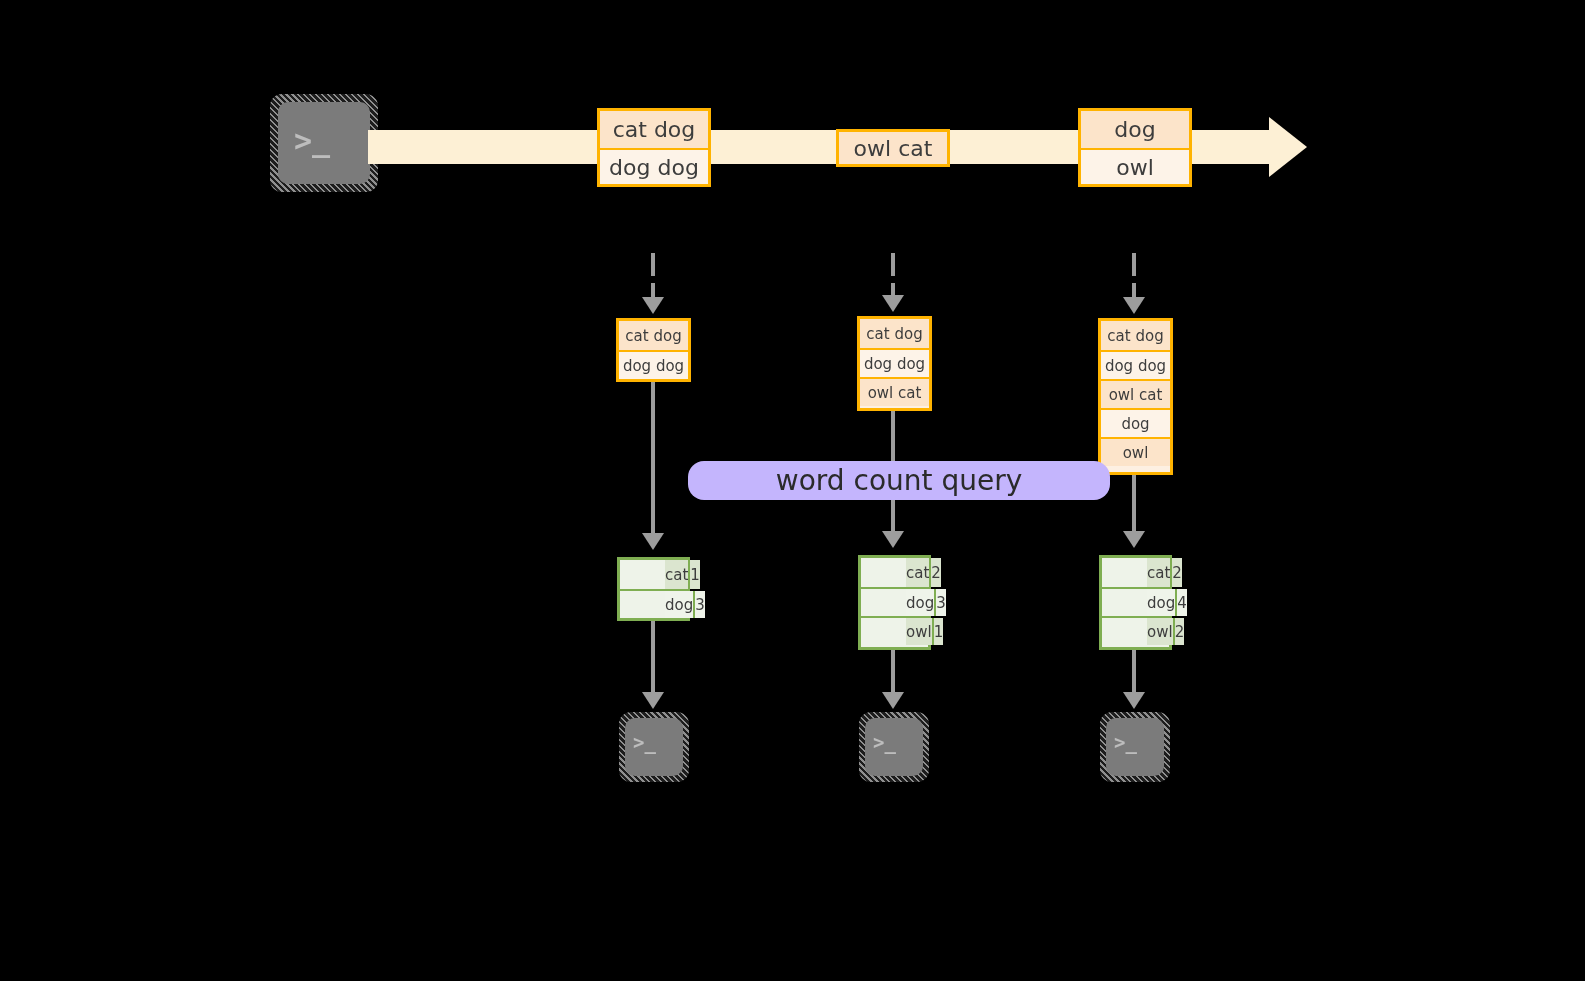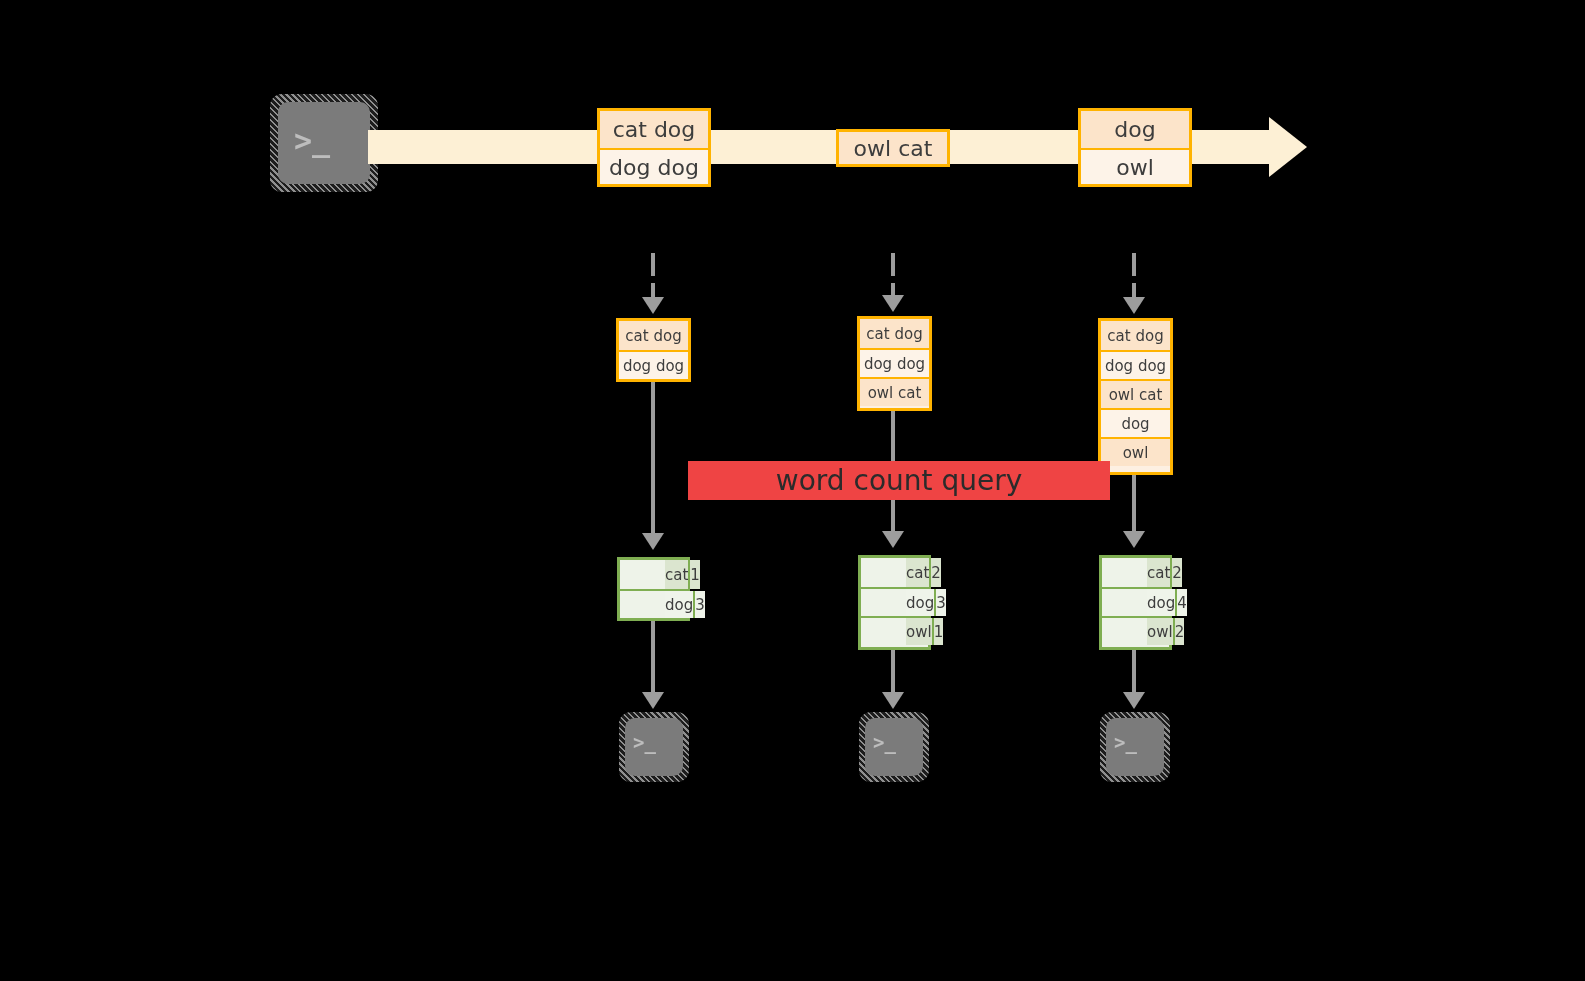--- a/index.html
+++ b/index.html
@@ -117,26 +117,27 @@
     width: 0;
     height: 0;
     border-left: 11px solid transparent;
     border-right: 11px solid transparent;
     border-top: 17px solid #9d9d9d;
   }
 
   
   .banner {
     position: absolute;
-    background: #ef4444;
+    background: #c4b5fd;
     display: flex;
     align-items: center;
     justify-content: center;
     color: #2b2b2b;
     white-space: nowrap;
+    border-radius: 16px;
   }
 </style>
 </head>
 <body>
 
 <div id="canvas">
 
   <div class="term" style="left:270px; top:94px; width:108px; height:98px;">
     <div class="term-hatch"></div>
     <div class="term-face" style="left:8px; top:8px; right:8px; bottom:8px;"></div>

